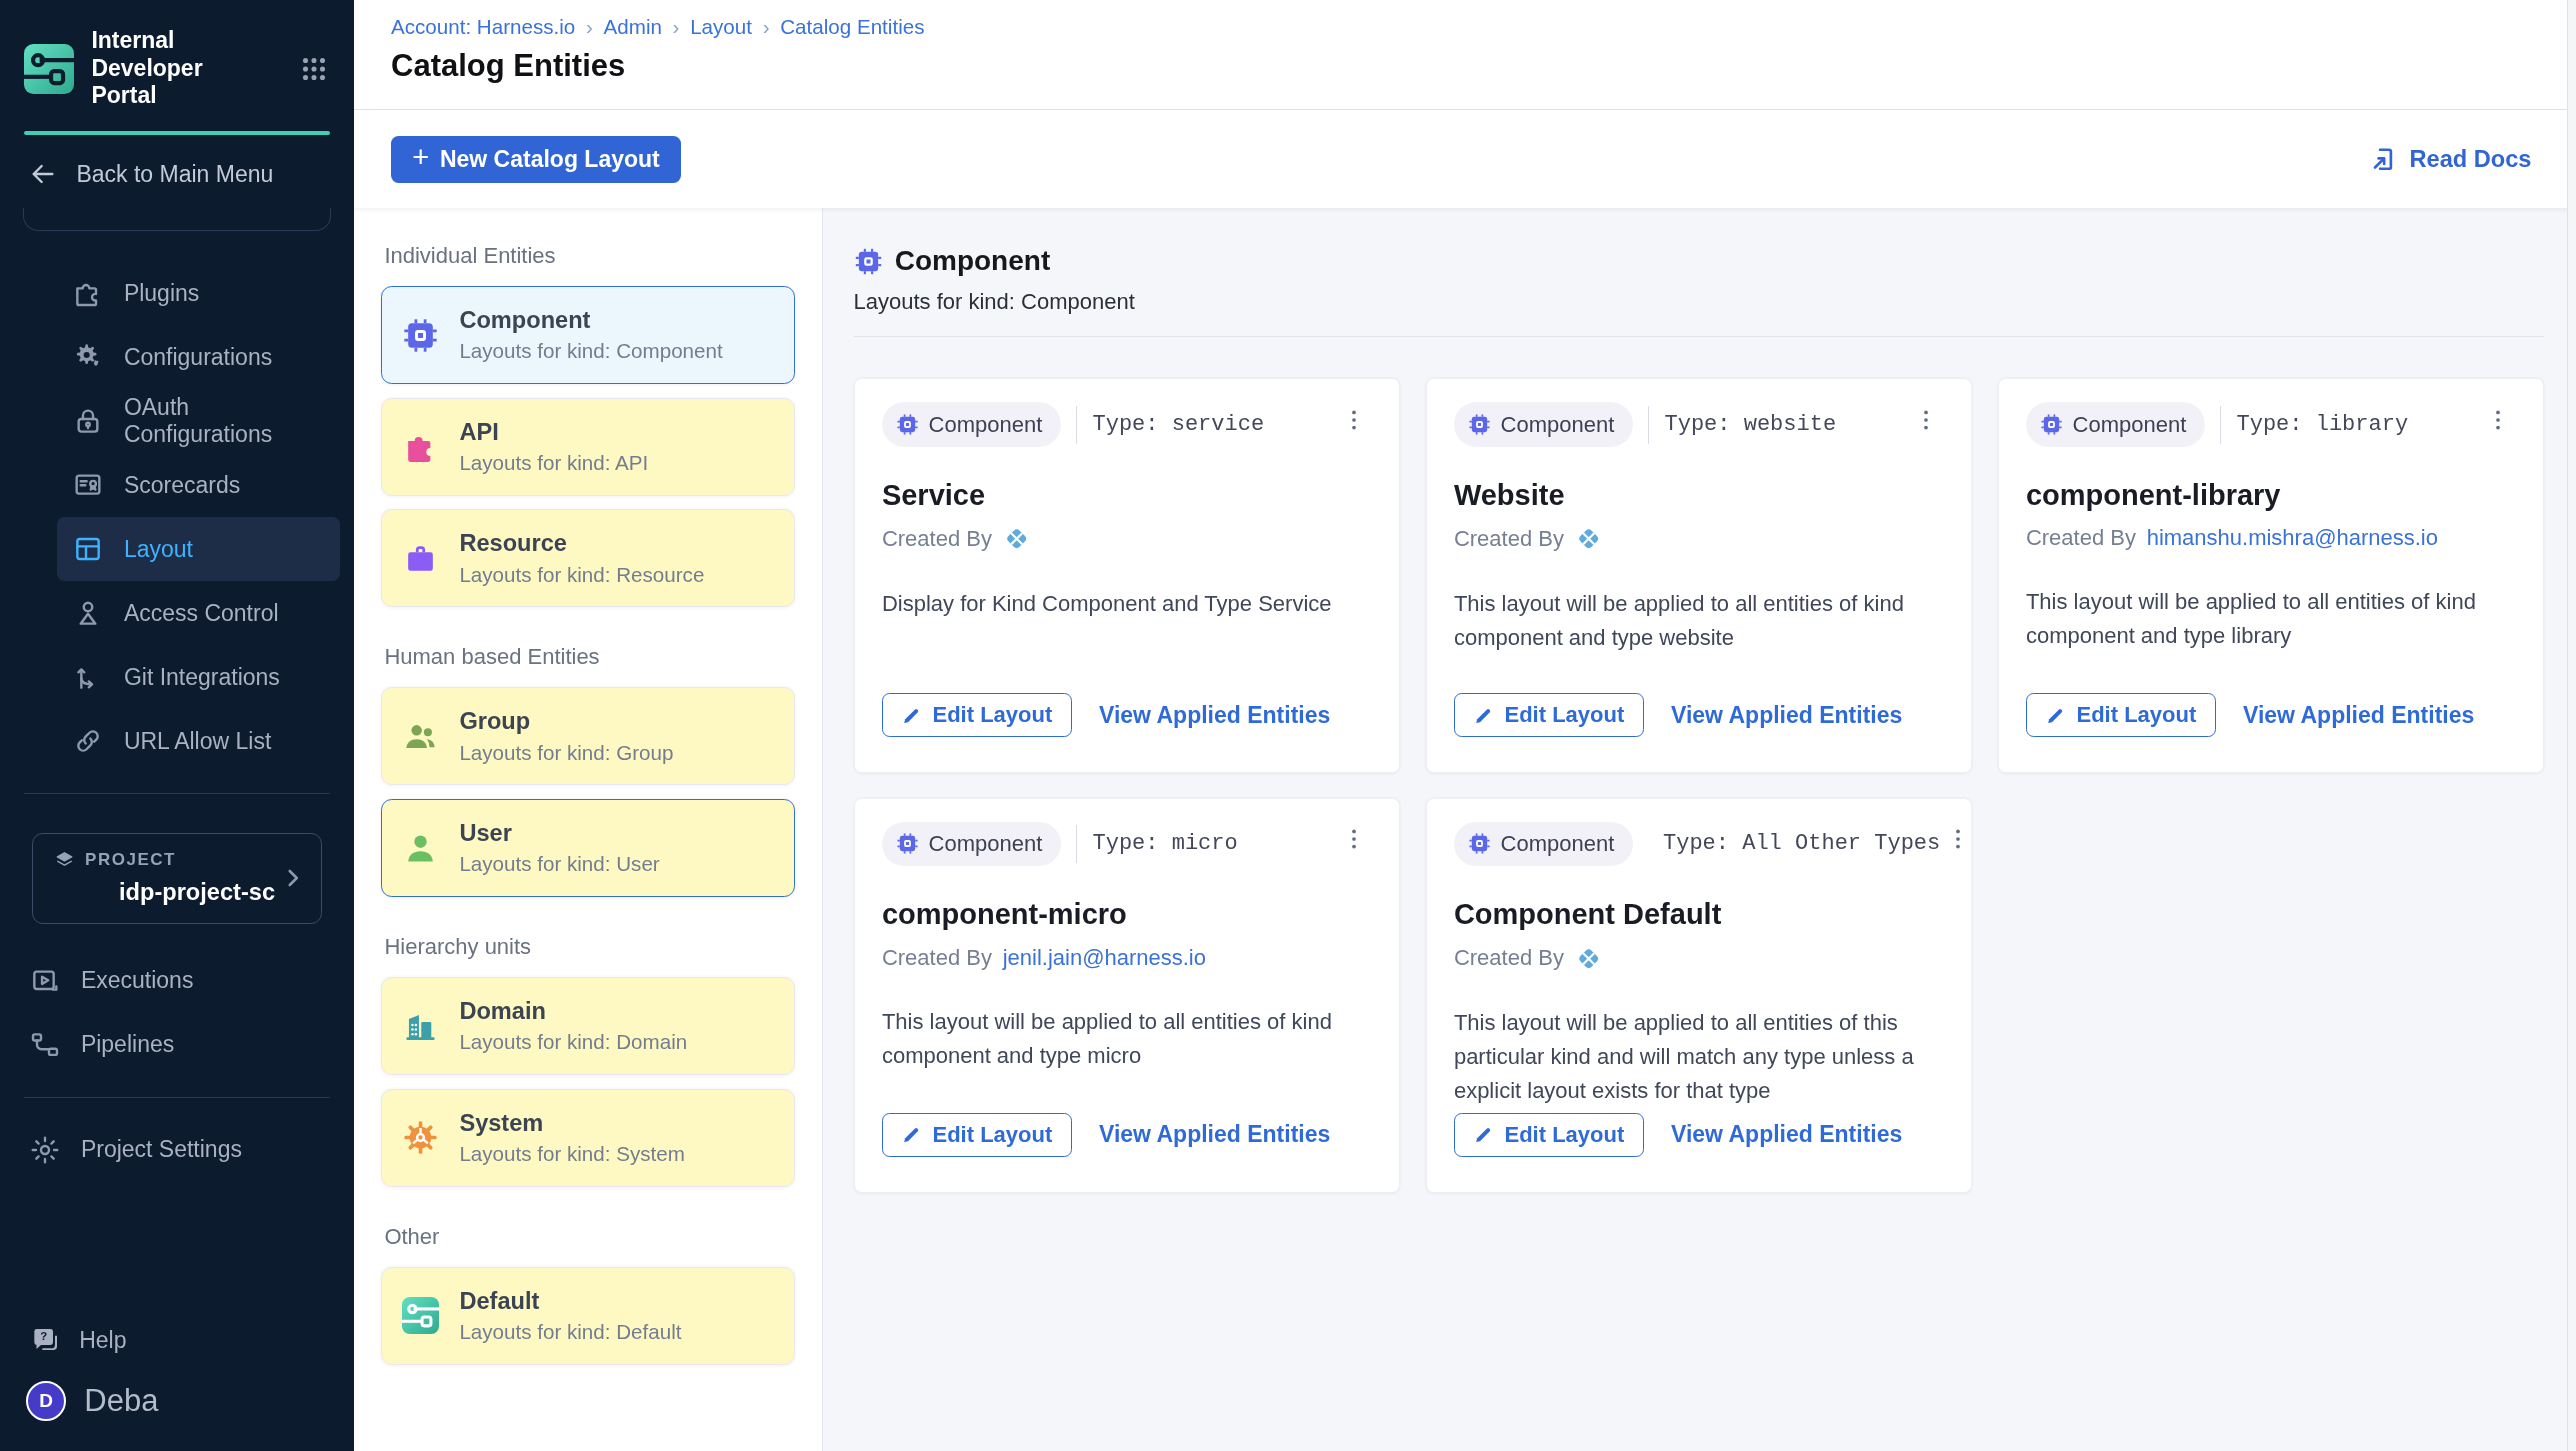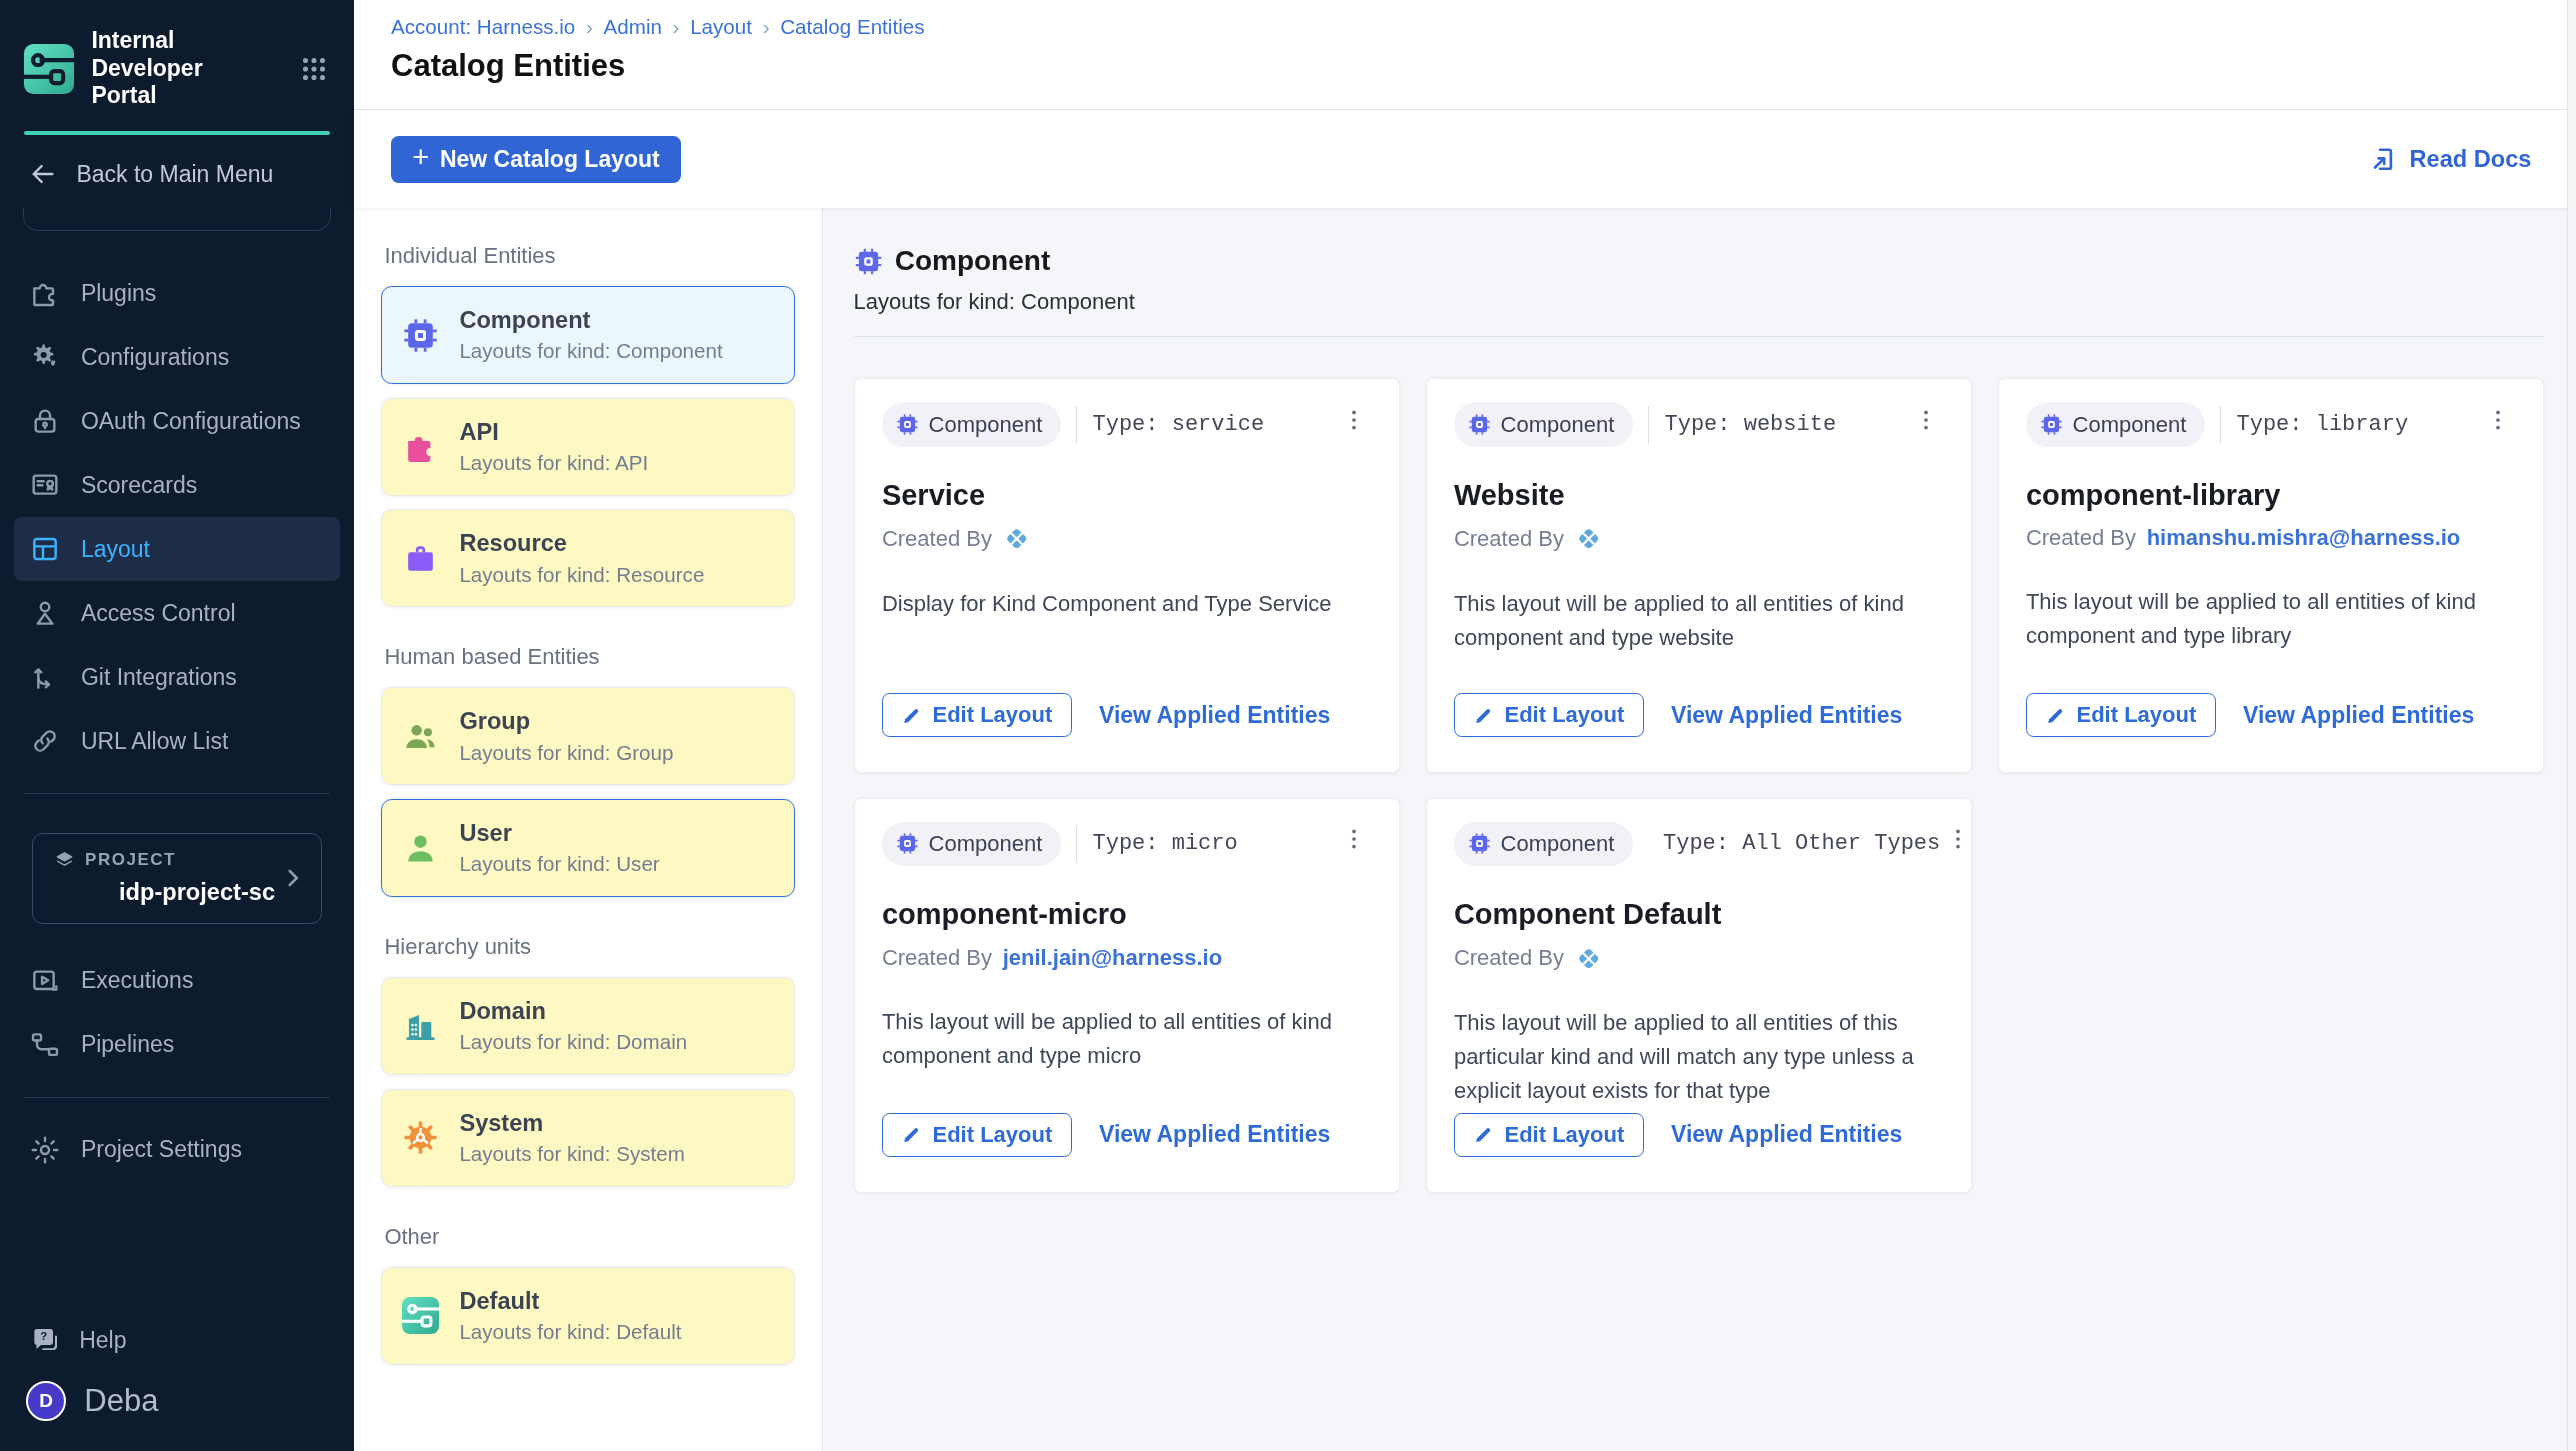--- a/index.html
+++ b/index.html
@@ -10,21 +10,21 @@
   
   .sidebar { width:354px; min-width:354px; background:#0d1b2e; color:#a9b1c3; display:flex; flex-direction:column; position:relative; }
   .brand { display:flex; align-items:center; gap:17px; padding:27.4px 23px 21.3px 24.4px; }
   .brand-logo { width:50px; height:50px; flex:none; }
   .brand-title { color:#fff; font-weight:bold; font-size:23px; line-height:27.4px; width:177px; }
   .grid-icon { margin-left:auto; width:34px; height:34px; cursor:pointer; }
   .teal-rule { height:3.8px; background:#3ecfb4; border-radius:2.3px; margin:0 24.4px; }
   .back-row { display:flex; align-items:center; gap:17px; padding:0 27.4px; height:67px; margin-top:6.1px; color:#c3c9d6; font-size:23px; cursor:pointer; }
   .back-rule { height:23px; border:0.8px solid #2b3a55; border-top:none; border-radius:0 0 15.2px 15.2px; margin:0 23px; }
   .nav { display:flex; flex-direction:column; }
-  .nav-1 { margin-top:30.5px; }
+  .nav-1 { margin-top:30.5px;padding-left:43px; }
   .nav-item { display:flex; align-items:center; gap:20px; height:64px; margin:0 13.7px; padding:0 15.2px; font-size:23px; border-radius:7.6px; cursor:pointer; color:#a9b1c3; }
   .nav-item .si { color:#8e99ad; }
   .nav-item.active { background:#1e2d47; color:#3db2ff; }
   .nav-item.active .si { color:#3db2ff; }
   .si { width:32px; height:32px; flex:none; }
   .side-rule { border-top:0.8px solid #283750; margin:20px 24.4px; }
   .project-card { position:relative; margin:18.3px 32px 4.6px 32px; border:1.1px solid #3c4b68; border-radius:10.7px; padding:15.2px 46px 17px 20px; cursor:pointer; }
   .project-label-row { display:flex; align-items:center; gap:9.1px; color:#97a2b6; font-size:17px; font-weight:bold; letter-spacing:1.5px; }
   .project-name { color:#fff; font-size:23.6px; font-weight:bold; margin-top:7.6px;text-align:right; }
   .project-chevron { position:absolute; right:15.2px; top:50%; transform:translateY(-50%); width:26px; height:26px; color:#8e99ad; }
@@ -74,21 +74,21 @@
   .badge { display:flex; align-items:center; gap:10px; background:#f1f1f7; border-radius:761px; padding:9.1px 18.3px 9.1px 13.7px; }
   .badge .bi { width:23px; height:23px; }
   .badge-label { font-size:22px; color:#3e4154; }
   .vline { width:1.5px; height:38px; background:#d9dce4; margin:0 15.2px; }
   .type-text { font-family:"Liberation Mono", monospace; font-size:22px; color:#44475a; white-space:nowrap; }
   .kebab { margin-left:auto; background:none; border:none; cursor:pointer; padding:4.6px; align-self:flex-start; }
   .kebab svg { width:26px; height:26px; color:#5e6b81; }
   .card-title { font-size:29px; font-weight:bold; color:#191c24; margin-top:32px; }
   .created-row { display:flex; align-items:center; gap:10.7px; margin-top:13.7px; font-size:22px; color:#767f92; }
   .creator-icon { width:27.4px; height:27.4px; }
-  .creator-email { color:#3a72da; text-decoration:none; cursor:pointer;font-weight:bold; }
+  .creator-email { color:#3a72da; text-decoration:none; cursor:pointer; }
   .card-desc { font-size:22px; color:#3f4758; line-height:34px; margin-top:34px; max-width:488px; }
   .card-actions { margin-top:auto; display:flex; align-items:center; gap:27.4px; }
   .edit-btn { display:flex; align-items:center; gap:10px; background:#fff; border:1.5px solid #2f6bd8; border-radius:7.6px; color:#2f6bd8; font-size:22px; font-weight:bold; font-family:inherit; padding:0 18.3px; height:44px; cursor:pointer;justify-content:flex-end; }
   .edit-btn svg { width:21.3px; height:21.3px; }
   .view-link { color:#2f6bd8; font-size:23px; font-weight:bold; text-decoration:none; cursor:pointer; white-space:nowrap; }
 
   .scroll-strip { position:fixed; top:0; right:0; width:9.1px; height:1451px; background:#f4f5f7; border-left:0.8px solid #dfe2e8; z-index:60; }
 </style>
 </head>
 <body>

